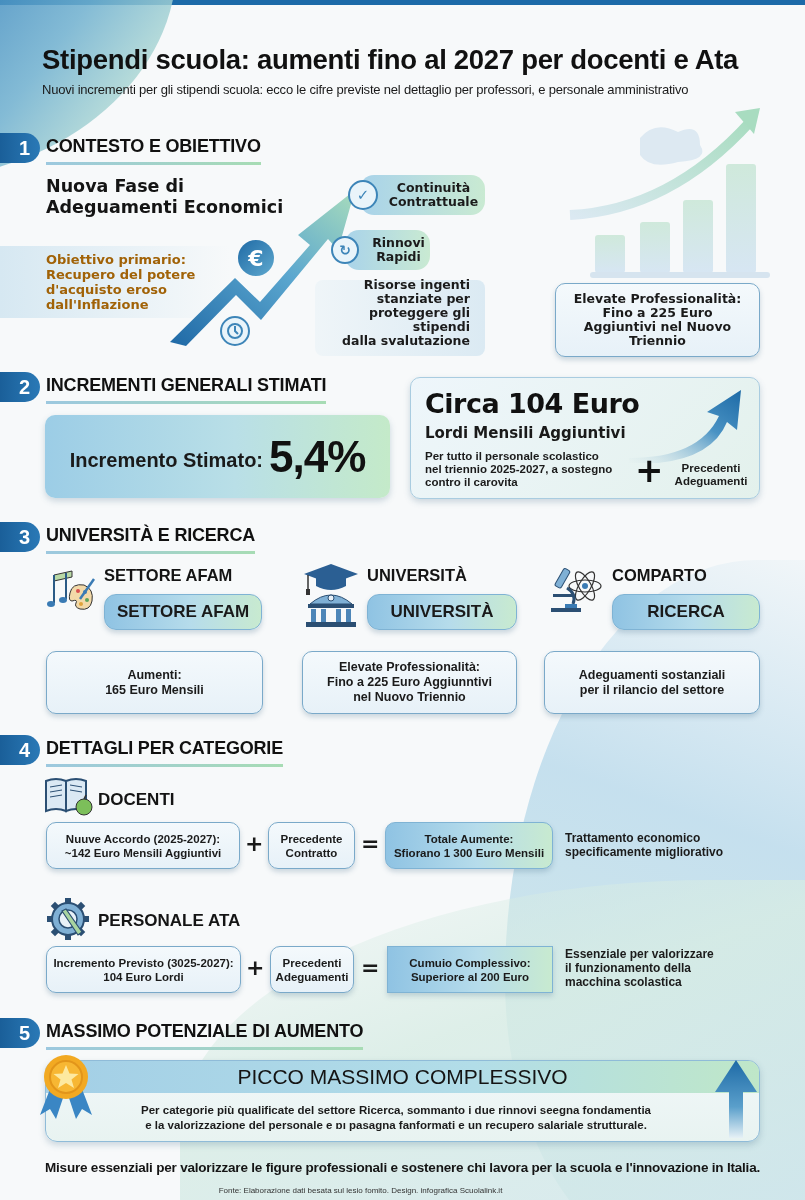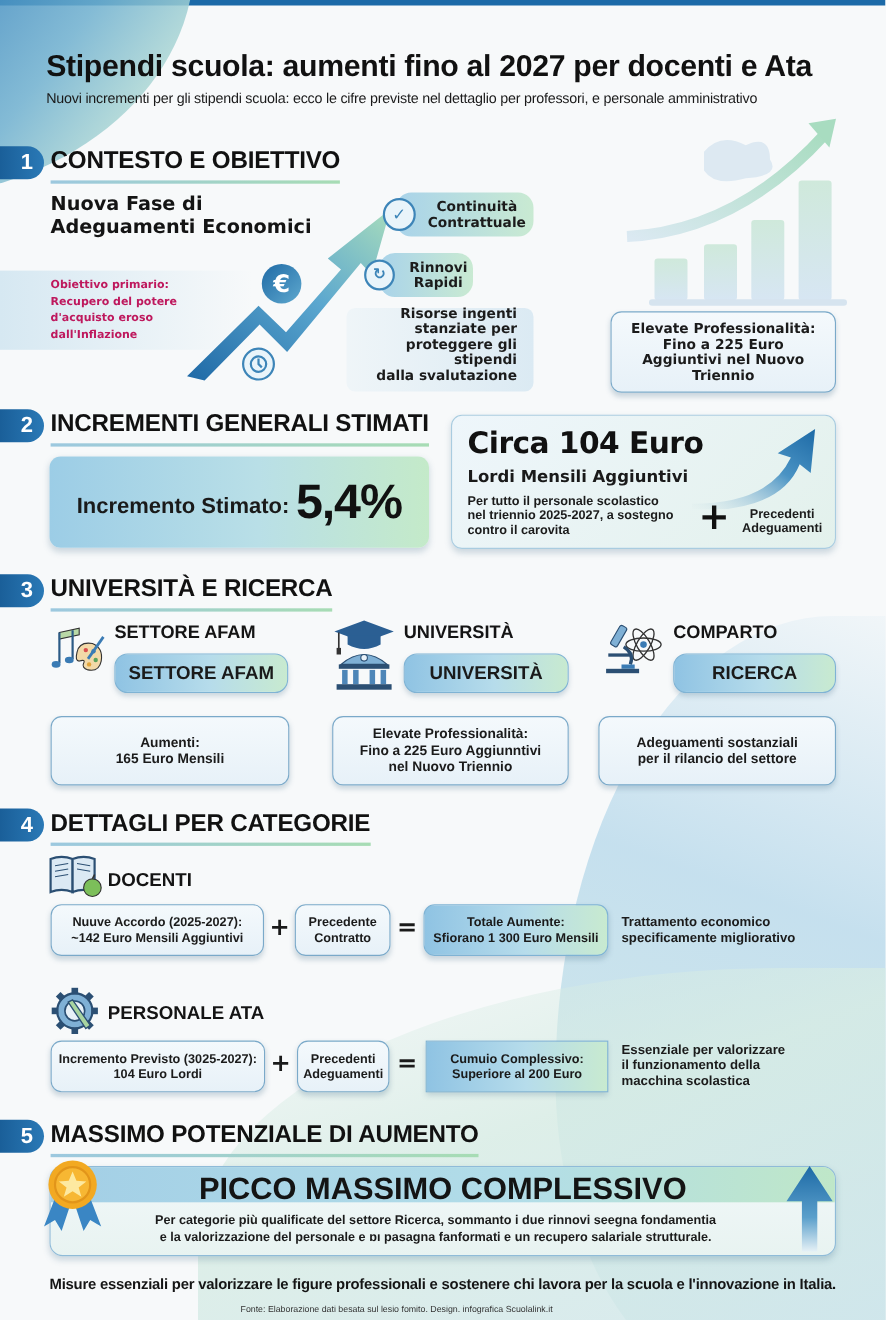--- a/index.html
+++ b/index.html
@@ -40,21 +40,21 @@
 
     .sec-head { position: absolute; left: 0; height: 34px; display: flex; align-items: center; }
     .sec-badge {
       width: 40px; height: 30px; background: linear-gradient(90deg, #1a5f99, #2a79b6);
       border-radius: 0 15px 15px 0; color: #fff; font-family: "Liberation Sans", sans-serif;
       font-weight: bold; font-size: 20px; display: flex; align-items: center; justify-content: flex-end;
       padding-right: 10px;
     }
     .sec-title {
       margin-left: 6px; font-family: "Liberation Sans", sans-serif; font-weight: bold;
-      font-size: 22px; color: #111; letter-spacing: -0.2px; position: relative; padding-bottom: 4px;
+      font-size: 18px; color: #111; letter-spacing: -0.2px; position: relative; padding-bottom: 4px;
     }
     .sec-underline {
       position: absolute; left: 0; bottom: -4px; height: 3px; width: 100%;
       background: linear-gradient(90deg, #9cc8df, #a7dcb4);
     }
 
     .box {
       position: absolute; border: 1.5px solid #7aa9c9; border-radius: 10px;
       background: linear-gradient(180deg, #f4f9fc, #e7f1f8);
       box-shadow: 0 3px 5px rgba(70,110,140,.25);
@@ -65,21 +65,21 @@
       position: absolute; border-radius: 12px; border: 1.5px solid #7fb3d4;
       background: linear-gradient(90deg, #8fc3e3 0%, #b6dceb 55%, #c8ead0 100%);
       box-shadow: 0 3px 5px rgba(70,110,140,.25);
       font-family: "Liberation Sans", sans-serif; font-weight: bold; color: #1a1a1a;
       display: flex; align-items: center; justify-content: center; text-align: center;
     }
 
     
     .s1-heading { position: absolute; left: 46px; top: 176px; font-family: "DejaVu Sans", sans-serif; font-weight: bold; font-size: 17.5px; line-height: 21px; color: #141414; }
     .s1-objective-bg { position: absolute; left: 0; top: 246px; width: 230px; height: 72px; background: linear-gradient(90deg, #d6e8f2, rgba(230,240,245,0)); }
-    .s1-objective { position: absolute; left: 46px; top: 252px; font-family: "DejaVu Sans", sans-serif; font-weight: bold; font-size: 10px; line-height: 15px; color: #be185d; }
+    .s1-objective { position: absolute; left: 46px; top: 252px; font-family: "DejaVu Sans", sans-serif; font-weight: bold; font-size: 13px; line-height: 15px; color: #a16207; }
     .arrow-svg { position: absolute; left: 160px; top: 190px; }
     .s1-pill {
       position: absolute; border-radius: 14px; background: linear-gradient(90deg, #a9d3ea, #c9ead2);
       font-family: "DejaVu Sans", sans-serif; font-weight: bold; font-size: 12.5px; line-height: 14px; color: #1b1b1b;
       display: flex; align-items: center; justify-content: center; text-align: center;
     }
     .circle-icon { position: absolute; border-radius: 50%; border: 2px solid #3d85b8; background: #e9f4fa; display: flex; align-items: center; justify-content: center; color: #3d85b8; font-weight: bold; }
     .s1-resources-bg { position: absolute; left: 315px; top: 280px; width: 170px; height: 76px; border-radius: 8px; background: linear-gradient(90deg, rgba(220,236,244,.3), #dbeaf3); }
     .s1-resources { position: absolute; left: 320px; top: 278px; width: 150px; text-align: right; font-family: "DejaVu Sans", sans-serif; font-weight: bold; font-size: 12.5px; line-height: 14px; color: #1b1b1b; }
     .chart-deco { position: absolute; left: 560px; top: 100px; }
@@ -118,21 +118,21 @@
     .small { font-size: 11.5px; line-height: 14px; }
 
     
     .s5-banner {
       position: absolute; left: 45px; top: 1060px; width: 715px; height: 82px; border-radius: 12px;
       border: 1.5px solid #8fbbd8;
       background: linear-gradient(180deg, rgba(0,0,0,0) 0%, rgba(0,0,0,0) 38%, #eef6f6 38%, #e8f3f1 100%);
       box-shadow: 0 3px 6px rgba(70,110,140,.25); overflow: hidden;
     }
     .s5-banner-top { position: absolute; left: 0; top: 0; width: 100%; height: 32px; background: linear-gradient(90deg, #a3cfe6, #b2dde8 60%, #bfe7c8); }
-    .s5-title { position: absolute; left: 0; top: 4px; width: 100%; text-align: center; font-family: "Liberation Sans", sans-serif; font-weight: bold; font-size: 28px; color: #141414; }
+    .s5-title { position: absolute; left: 0; top: 4px; width: 100%; text-align: center; font-family: "Liberation Sans", sans-serif; font-weight: normal; font-size: 21px; color: #141414; }
     .s5-desc { position: absolute; left: 50px; top: 42px; width: 600px; text-align: center; font-family: "Liberation Sans", sans-serif; font-weight: bold; font-size: 11.5px; line-height: 15px; color: #1b1b1b; }
     .medal { position: absolute; left: 36px; top: 1053px; }
     .up-arrow { position: absolute; left: 713px; top: 1058px; }
 
     .closing { position: absolute; left: 0; top: 1160px; width: 805px; text-align: center; font-family: "Liberation Sans", sans-serif; font-weight: bold; font-size: 13.5px; color: #151515; letter-spacing: -0.2px; }
     .source { position: absolute; left: 0; top: 1186px; width: 721px; text-align: center; font-family: "Liberation Sans", sans-serif; font-size: 8px; color: #333; }
   </style>
 </head>
 <body>
 

